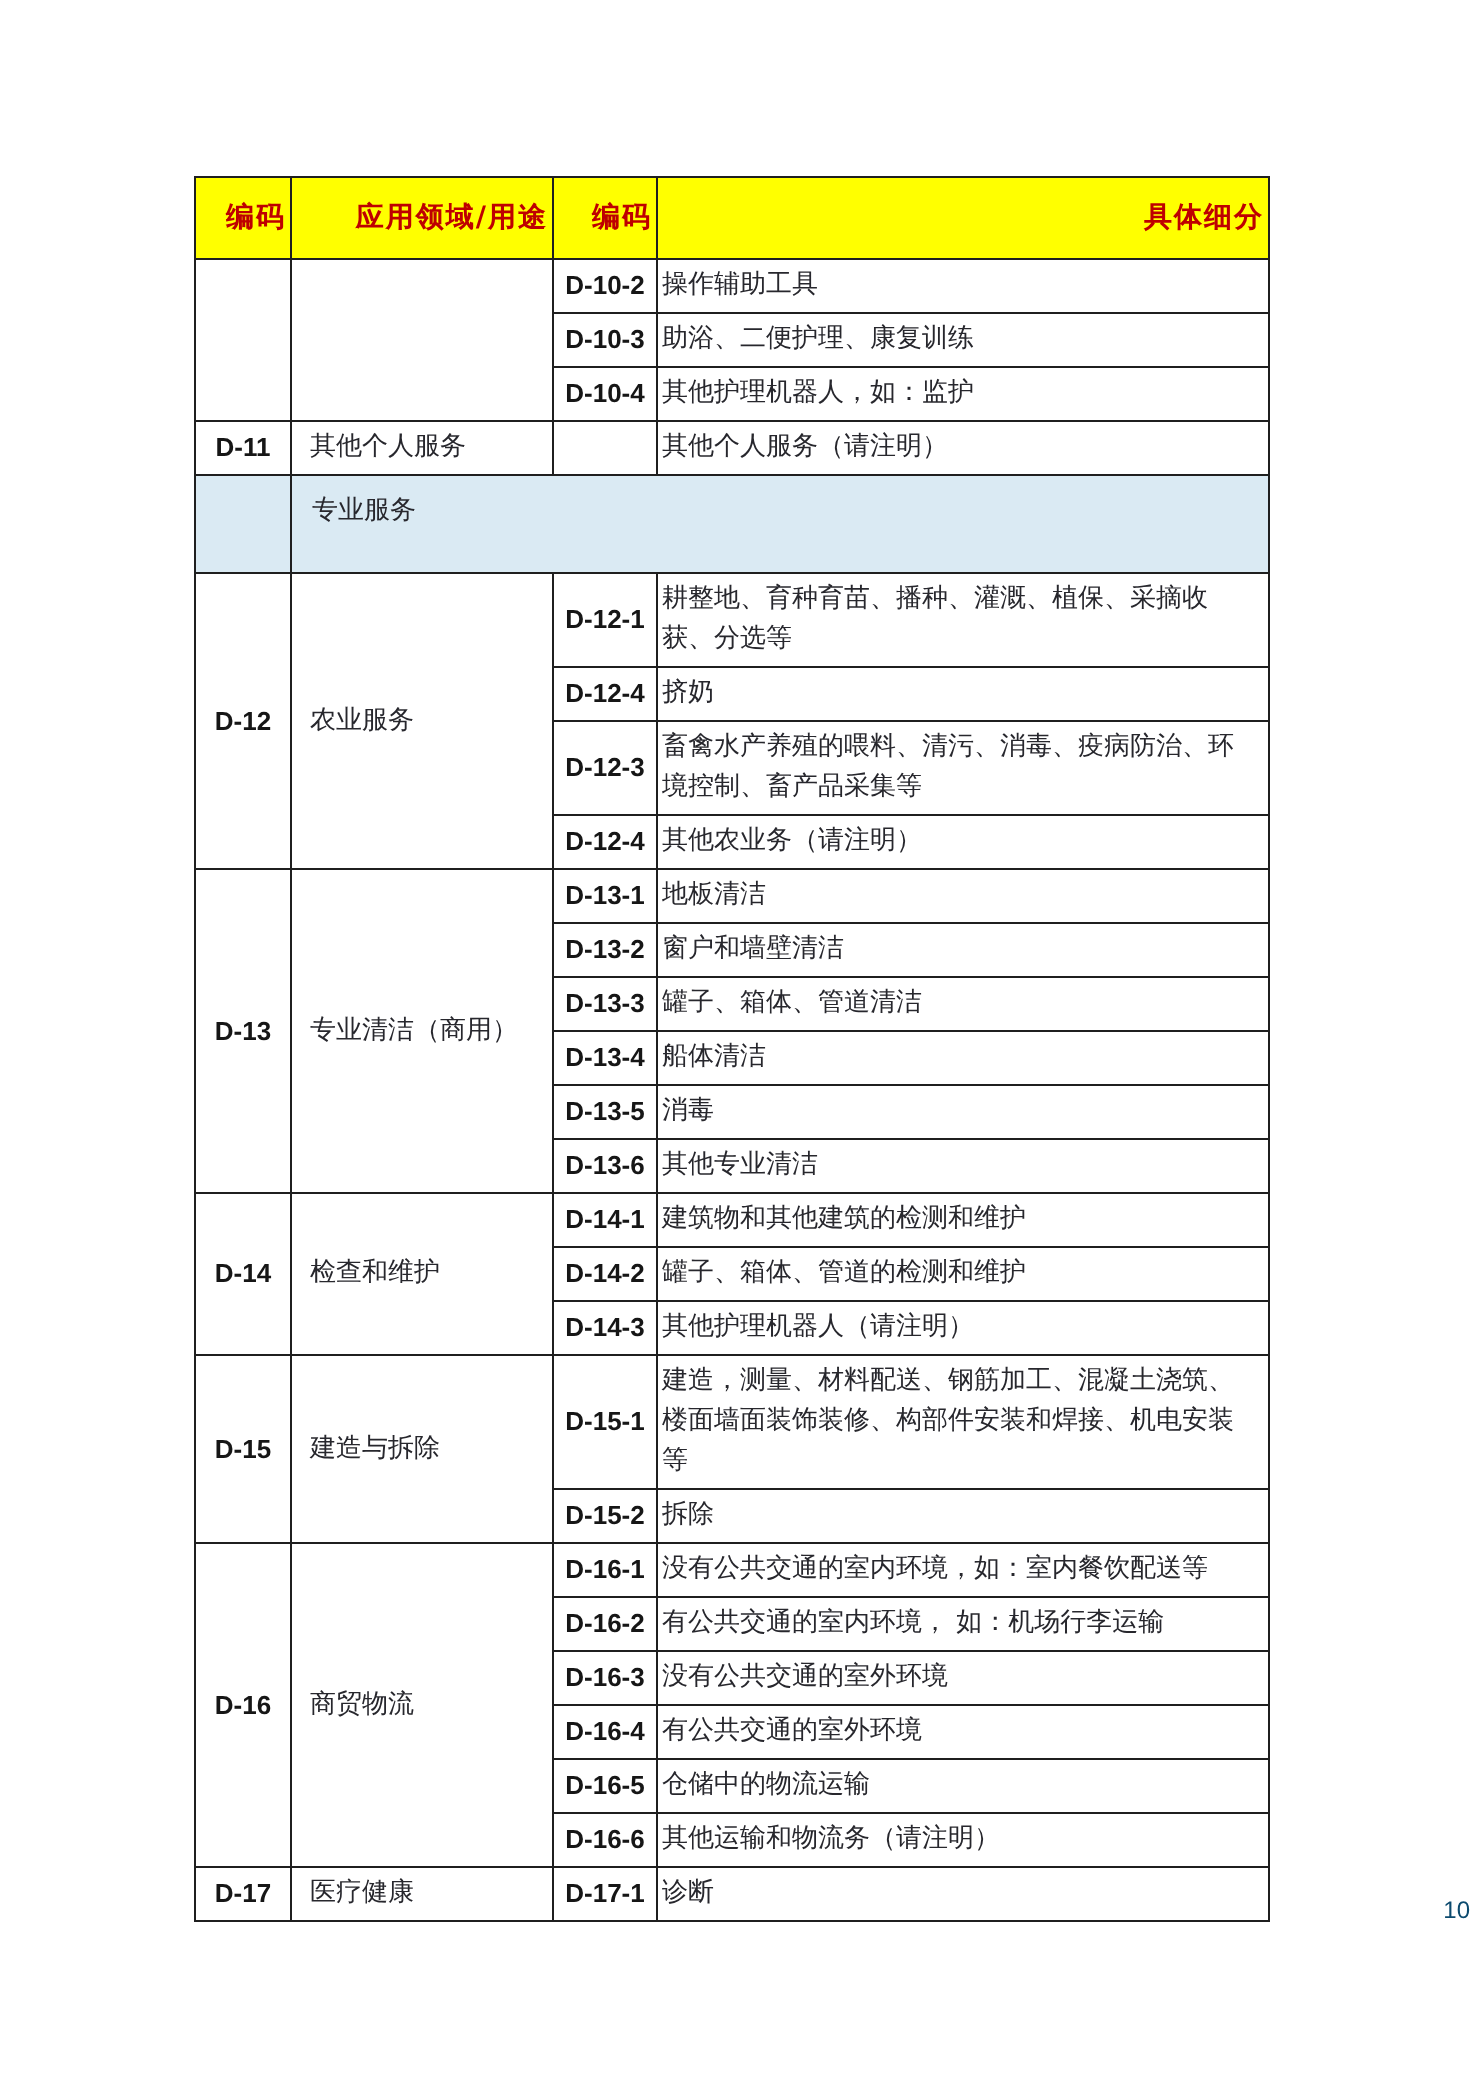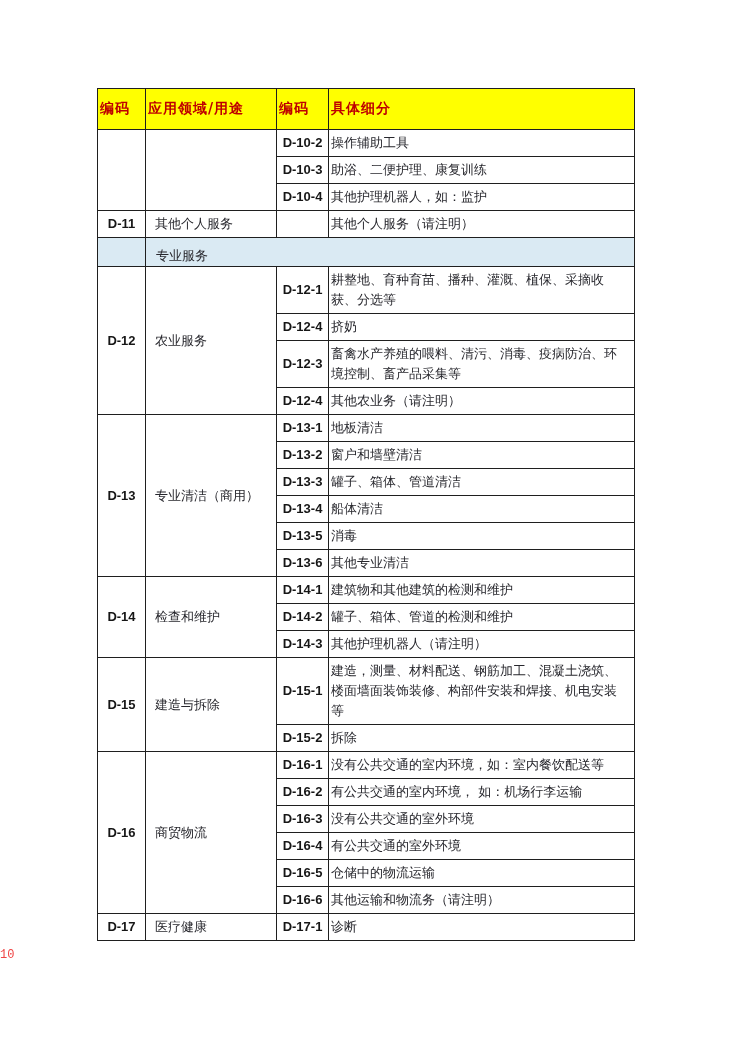--- a/index.html
+++ b/index.html
@@ -34,21 +34,21 @@
   th, td {
     border: 1px solid var(--border-color);
     vertical-align: middle;
   }
   th {
     background: var(--header-bg);
     color: var(--header-text);
     font-weight: bold;
     font-size: 14px;
     height: 41px;
-    text-align: left;
+    text-align: right;
     letter-spacing: 1px;
     padding: 0 2px;
     font-family: "DejaVu Serif", serif;
   }
   td {
     font-size: 13px;
     line-height: 20px;
     color: var(--body-text);
     padding: 3px 7px 3px 8px;
     font-family: "DejaVu Serif", serif;
@@ -58,33 +58,33 @@
     font-weight: bold;
     font-size: 13px;
     color: #161616;
     text-align: center;
     padding: 3px 1px;
   }
   td.field { padding-left: 9px; }
   td.detail { padding-left: 2px; }
   tr.section-row td { background: var(--section-bg); }
   td.section-label {
-    padding: 8px 7px 0 10px;
+    padding: 8px 7px 20px 10px;
     font-weight: normal;
     margin-top: 14px;
   }
   .page-number {
     position: absolute;
     top: 948px;
     left: 0;
     width: 735px;
-    text-align: left;
+    text-align: right;
     font-size: 12px;
-    color: #ef4444;
-    font-family: Liberation Mono, monospace;
+    color: #0c4a6e;
+    font-family: Liberation Sans, sans-serif;
   }
 </style>
 </head>
 <body>
 
 <div class="page">
   <table class="class-table">
     <colgroup>
       <col class="c1">
         <col class="c2">

